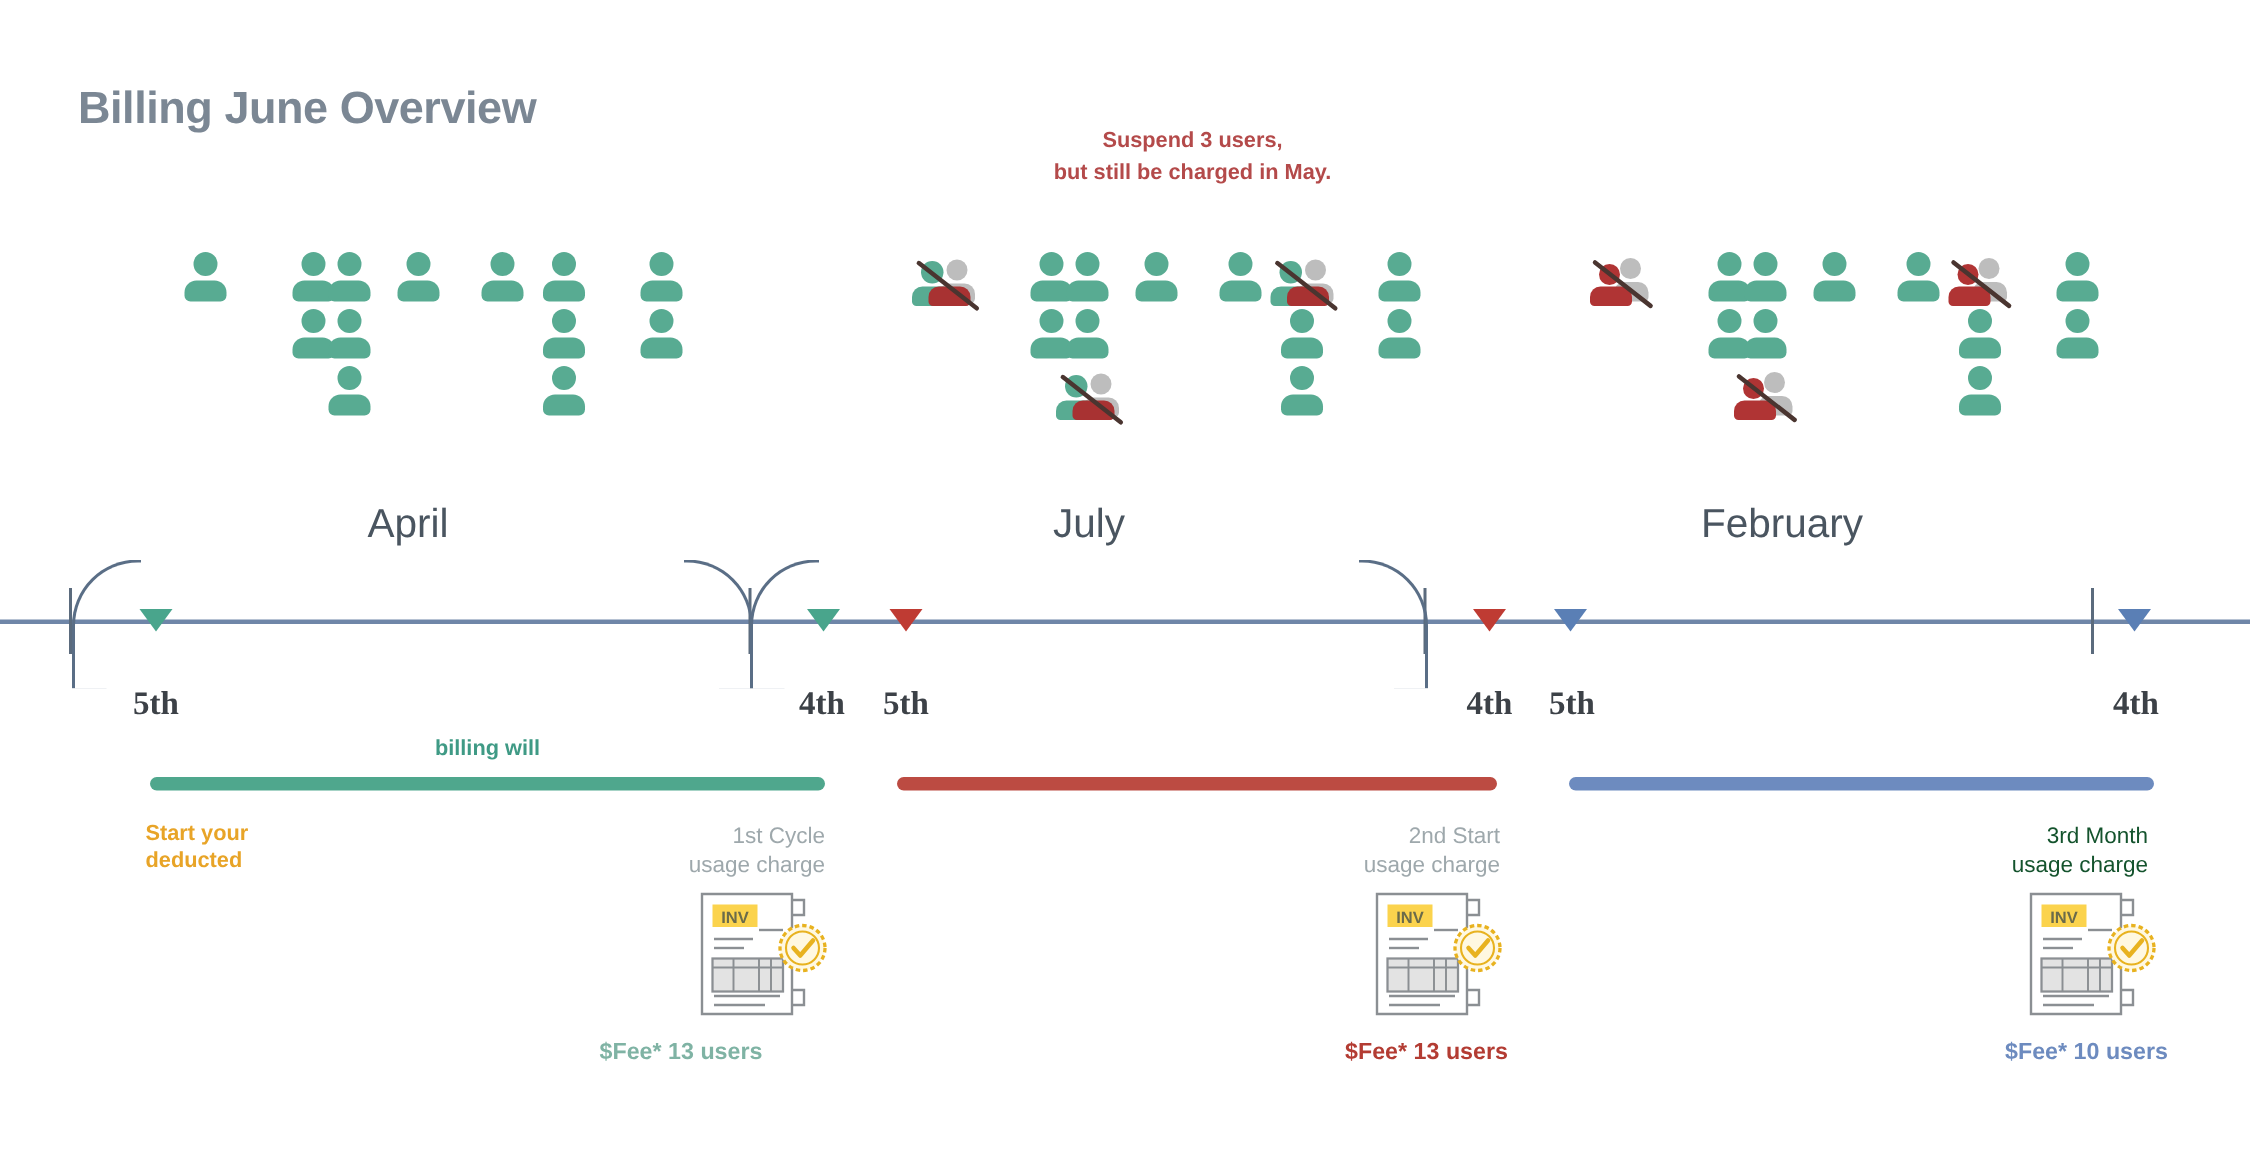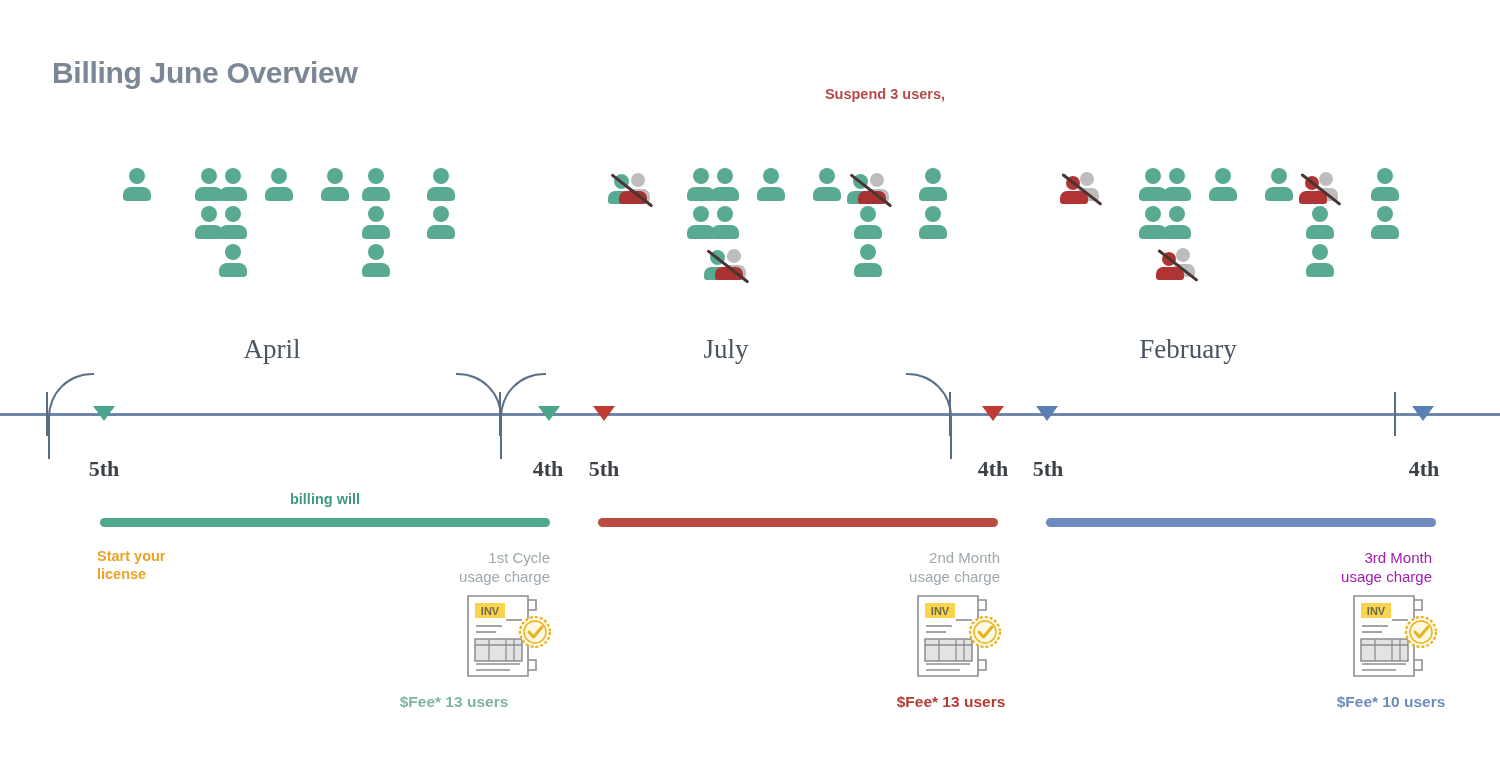--- a/index.html
+++ b/index.html
@@ -9,21 +9,21 @@
   }
   .abs{position:absolute;}
 
   
   #page-title{
     left:52px;top:56px;font-size:30px;font-weight:bold;color:#7b8794;
     letter-spacing:-0.3px;
   }
 
   
-  .callout{font-size:14.5px;font-weight:bold;line-height:1.42;text-align:right;}
+  .callout{font-size:14.5px;font-weight:bold;line-height:1.42;text-align:center;}
   #callout-may{left:645px;top:84px;width:300px;color:#b44a4a;}
   #callout-june{left:1088px;top:84px;width:300px;color:#5f7fb0;}
 
   
   .users-row{top:168px;height:120px;}
 
   
   .person{position:absolute;left:0;top:0;width:30px;height:34px;}
   .person .head{position:absolute;left:7px;top:0;width:16px;height:16px;border-radius:50%;}
   .person .body{position:absolute;left:1px;top:19px;width:28px;height:14px;
@@ -48,21 +48,21 @@
   .inact .back{position:absolute;left:16px;top:0;width:26px;height:30px;}
   .inact .back .head{position:absolute;left:4px;top:0;width:14px;height:14px;border-radius:50%;background:#bdbdbd;}
   .inact .back .body{position:absolute;left:0;top:16px;width:23px;height:13px;border-radius:7px 7px 3px 3px;background:#bdbdbd;}
   .inact .frontr{position:absolute;left:0;top:4px;width:30px;height:30px;}
   .inact .frontr .head{position:absolute;left:6px;top:0;width:14px;height:14px;border-radius:50%;background:#b03434;}
   .inact .frontr .body{position:absolute;left:0;top:15px;width:28px;height:13px;border-radius:7px 7px 3px 3px;background:#b03434;}
   .inact .slash{position:absolute;left:-3px;top:16px;width:50px;height:2.6px;
      background:#4a3530;transform:rotate(38deg);transform-origin:center;border-radius:2px;}
 
   
-  .month-label{font-size:27px;color:#4a5560;font-weight:normal;top:334px;text-align:center;width:200px;font-family:Liberation Serif, serif;}
+  .month-label{font-size:27px;color:#4a5560;font-weight:normal;top:334px;text-align:center;width:200px;}
 
   
   #timeline-axis{left:0;top:413px;width:1500px;height:2.5px;background:#6f86a8;}
   .tick{width:2px;background:#5b6b7d;top:392px;height:44px;}
   .arc{border:2.4px solid #5a6e86;border-radius:50%;}
   .tri{width:0;height:0;border-left:11px solid transparent;border-right:11px solid transparent;top:406px;}
   .tri.green{border-top:15px solid #49a58c;}
   .tri.red{border-top:15px solid #bf3b33;}
   .tri.blue{border-top:15px solid #5a7fb5;}
 
@@ -77,36 +77,37 @@
 
   #billing-cycle-caption{left:225px;top:491px;width:200px;text-align:center;
     font-size:14.5px;font-weight:bold;color:#3f9a85;}
 
   #start-license{left:97px;top:547px;width:130px;font-size:14.5px;font-weight:bold;
     color:#e8a427;line-height:1.25;}
 
   .charge-label{font-size:15px;line-height:1.25;text-align:right;width:190px;top:549px;}
   #charge-april{left:360px;color:#9ea8ac;}
   #charge-may{left:810px;color:#9ea8ac;}
-  #charge-june{left:1242px;color:#a21caf;}
+  #charge-june{left:1242px;color:#14532d;}
 
   
   .invoice{width:92px;height:88px;top:592px;}
   .fee-label{font-size:15.5px;font-weight:bold;width:200px;text-align:center;top:693px;}
   #fee-april{left:354px;color:#7fb3a4;}
   #fee-may{left:851px;color:#b33c33;}
   #fee-june{left:1291px;color:#6d8bbf;}
 </style>
 </head>
 <body>
 
 <div class="abs" id="page-title">Billing June Overview</div>
 
 <div class="abs callout" id="callout-may">
     <div>Suspend 3 users,</div>
+    <div>but still be charged in May.</div>
   </div>
 <div class="abs callout" id="callout-june">
   </div>
 
 <div class="abs users-row" id="users-april" style="left:0;width:500px;">
     <div class="person green" style="left: 122px; top: 0px; position: absolute;">
       <div class="head"></div>
       <div class="body"></div>
     </div>
     <div class="person green" style="left: 194px; top: 0px; position: absolute;">
@@ -350,29 +351,29 @@
 <div class="abs day-label" style="left:1013px;">5th</div>
 <div class="abs day-label" style="left:1389px;">4th</div>
 
 <div class="abs" id="billing-cycle-caption">billing will</div>
 <div class="abs cyclebar" id="bar-april"></div>
 <div class="abs cyclebar" id="bar-may"></div>
 <div class="abs cyclebar" id="bar-june"></div>
 
 <div class="abs" id="start-license">
     <div>Start your</div>
-    <div>license</div>
+    <div>deducted</div>
   </div>
 
 <div class="abs charge-label" id="charge-april">
     <div>1st Cycle</div>
     <div>usage charge</div>
   </div>
 <div class="abs charge-label" id="charge-may">
-    <div>2nd Month</div>
+    <div>2nd Start</div>
     <div>usage charge</div>
   </div>
 <div class="abs charge-label" id="charge-june">
     <div>3rd Month</div>
     <div>usage charge</div>
   </div>
 
 <div class="abs invoice" id="inv-april" style="left:462px;">
 <svg viewBox="0 0 92 88" width="92" height="88">
   <g fill="none" stroke="#8b8f93" stroke-width="1.6">

